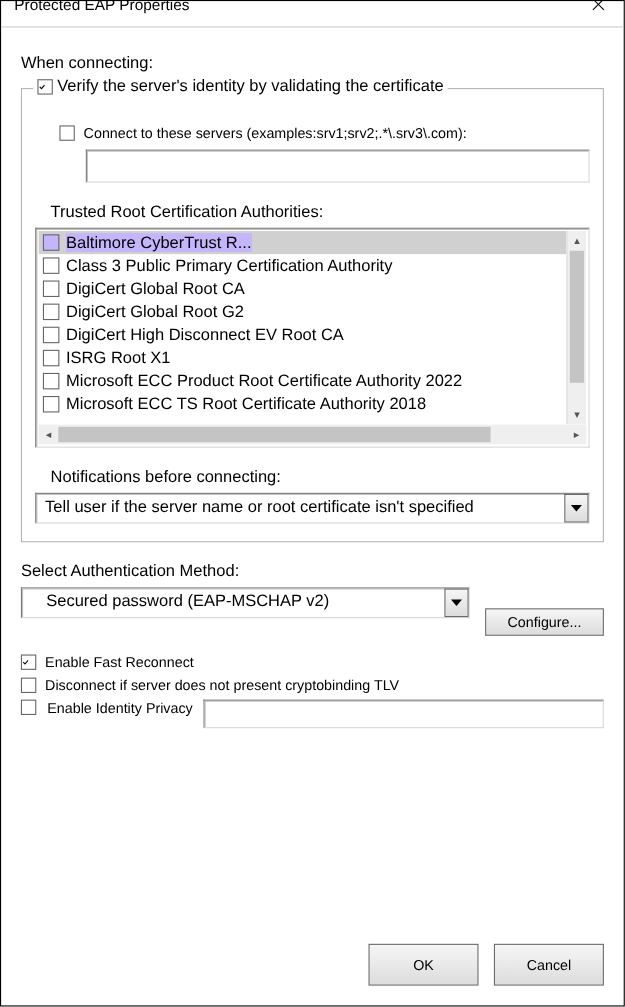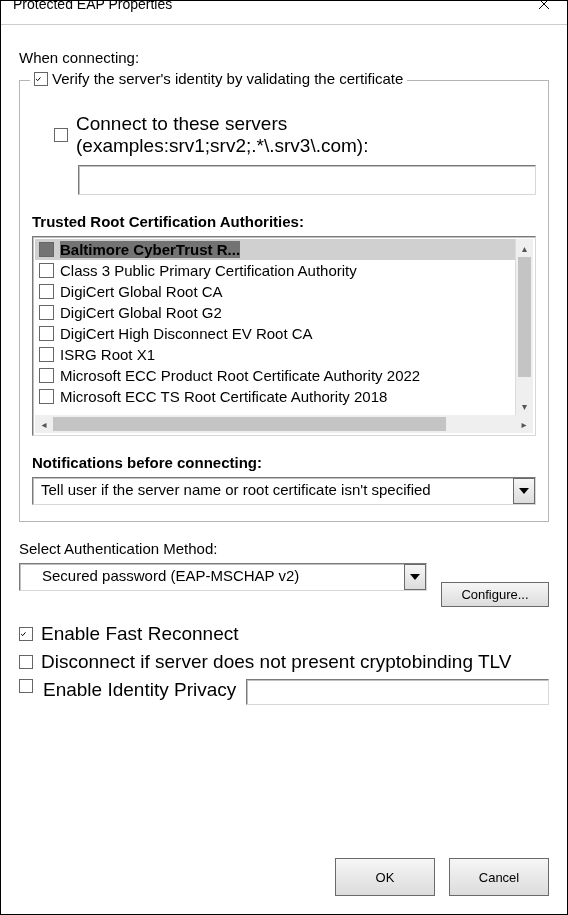--- a/index.html
+++ b/index.html
@@ -73,21 +73,21 @@
     display:block;
     width:10px; height:10px;
     background: none;
   }
   .checkbox.checked svg { display:block; }
   .checkbox svg { display:none; width:12px; height:12px; }
 
   .row-check {
     display:flex; align-items:center; gap:8px;
     margin:6px 0;
-    font-size:19px;
+    font-size:13px;
   }
 
   .inner-pad { padding-left:22px; }
 
   
   .sunken {
     border:1px solid #7a7a7a;
     border-right-color:#d8d8d8;
     border-bottom-color:#d8d8d8;
     box-shadow: inset 1px 1px 0 #c0c0c0;
@@ -95,22 +95,21 @@
   }
   .servers-field {
     height:30px;
     width:100%;
     margin-top:8px;
     padding:4px 6px;
   }
 
   .sub-label {
     font-size:15px;
-    margin:18px 0 6px 0;
-    font-weight:bold;
+    margin:18px 0 6px 14px;
   }
 
   
   .listbox {
     height:200px;
     position:relative;
     overflow:hidden;
   }
   .listbox-inner {
     position:absolute;
@@ -127,21 +126,21 @@
     padding:2px 4px;
     font-size:15px;
     white-space:nowrap;
   }
   .list-item .cb {
     width:15px; height:15px;
     border:1px solid #666;
     flex-shrink:0;
   }
   .list-item.hover { background:#d0d0d0; }
-  .list-item.hover span { background:#737373;font-weight:bold; }
+  .list-item.hover span { background:#c4b5fd; }
 
   .vscroll {
     width:18px;
     background:#efefef;
     position:relative;
     border-left:1px solid #dcdcdc;
   }
   .vscroll .arrow {
     height:18px;
     display:flex; align-items:center; justify-content:center;

